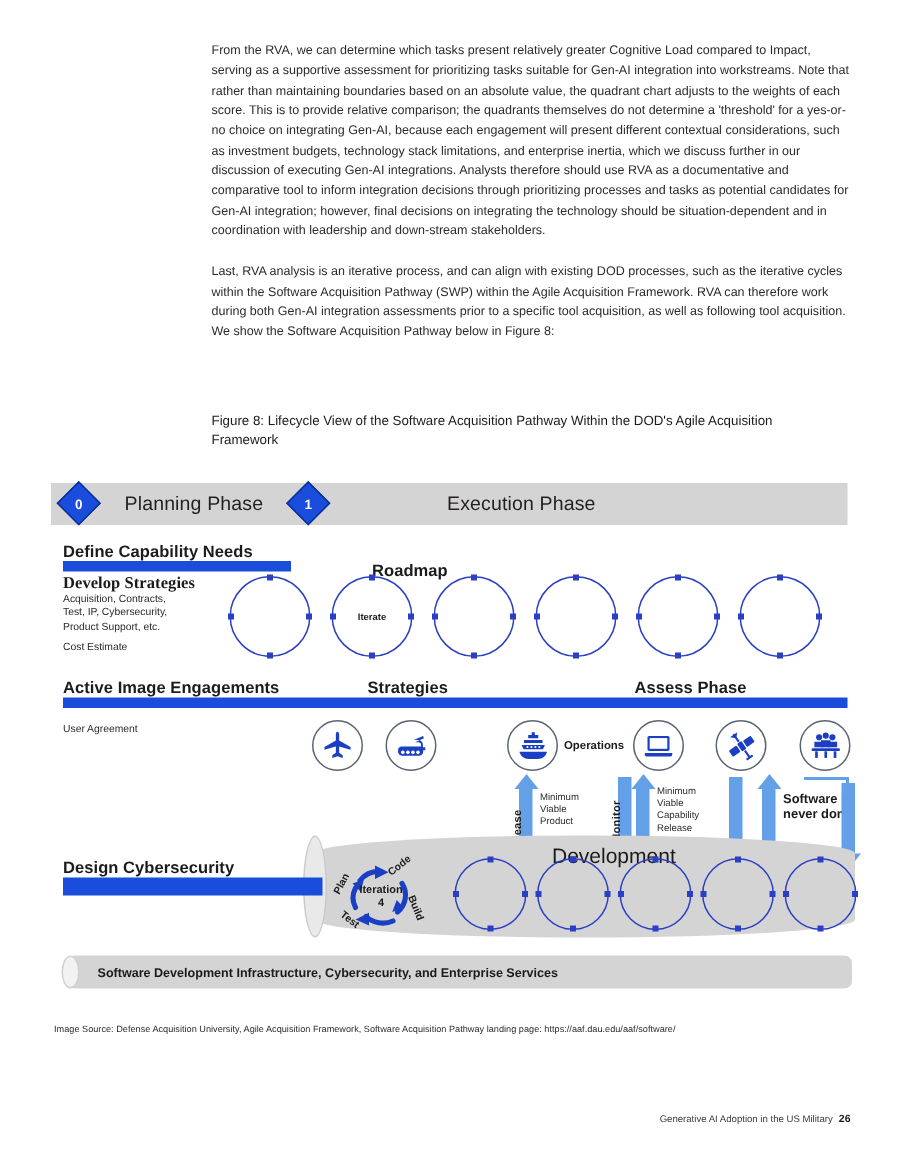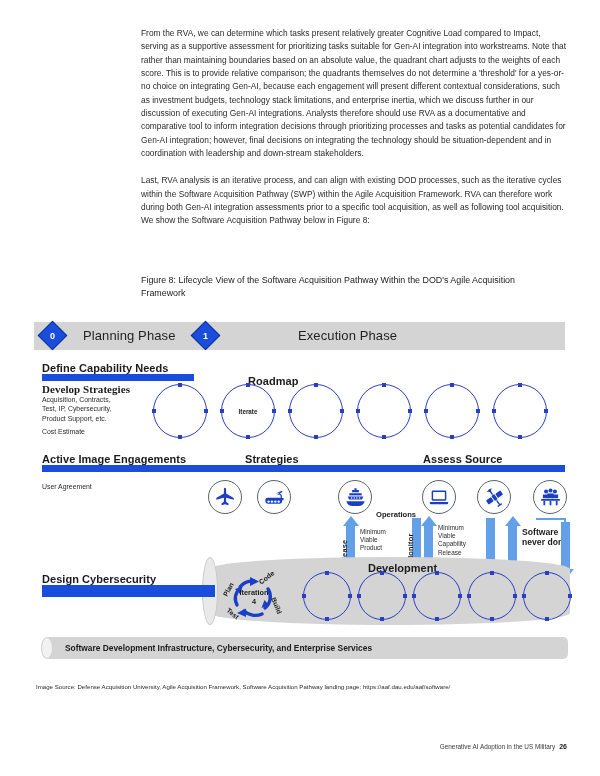--- a/index.html
+++ b/index.html
@@ -184,21 +184,21 @@
     border-radius: 50% / 12px;
   }
   .cyl-cap {
     position: absolute;
     background: #e9e9e9;
     border: 1px solid #c9c9c9;
     border-radius: 50%;
   }
   .dev-title {
     position: absolute;
-    font-size: 11px; font-weight: bold; color:#1b1b1b;
+    font-size: 14px; font-weight: normal; color:#1b1b1b;
   }
 
   
   .cyc-word {
     position:absolute;
     font-size: 6.9px; font-weight: bold; color:#1b1b1b;
   }
   .iter-label {
     position:absolute;
     font-size: 7.3px; font-weight: bold; color:#1b1b1b;
@@ -305,21 +305,21 @@
   </div>
   <div class="ring" style="left:473px; top:62px; width:54px; height:54px;">
     <i class="tick t"></i>
       <i class="tick b"></i>
       <i class="tick l"></i>
       <i class="tick r"></i>
   </div>
 
   <div class="row-head" style="left:22px; top:131px;">Active Image Engagements</div>
   <div class="row-head" style="left:181px; top:131px;margin-left:44px;">Strategies</div>
-  <div class="row-head" style="left:403px; top:131px;">Assess Source</div>
+  <div class="row-head" style="left:403px; top:131px;">Assess Phase</div>
   <div class="blue-bar" style="left:22px; top:143px; width:523px; height:7px;"></div>
 
   <div class="small-text" style="left:22px; top:160px;">User Agreement</div>
 
   <div class="icon-circle" style="left:188px; top:158px;">
     <svg width="22" height="22" viewBox="0 0 24 24" fill="#1a3fc4" aria-hidden="true">
       <path d="M12 2c-.7 0-1.2.9-1.2 2v4.3L2.5 13v2l8.3-2.3v4.6l-2.6 1.8V21l3.8-1.1 3.8 1.1v-1.9l-2.6-1.8v-4.6l8.3 2.3v-2l-8.3-4.7V4c0-1.1-.5-2-1.2-2z"></path>
     </svg>
   </div>
   <div class="icon-circle" style="left:237px; top:158px;">
@@ -336,21 +336,21 @@
       <path d="M11.8 2.5h2.4v2.1h2.6v2.4h-7.6V4.6h2.6z"></path>
       <path d="M6 8.2h14v2.4H6z"></path>
       <path d="M4.2 12h17.6l-1.5 3.2H5.7z"></path>
       <path d="M2.6 17.2h20.8c-.9 3.2-3.3 5.4-7 5.4h-6.8c-3.7 0-6.1-2.2-7-5.4z"></path>
       <circle cx="8.6" cy="13.6" r=".8" fill="#ffffff"></circle>
       <circle cx="11.6" cy="13.6" r=".8" fill="#ffffff"></circle>
       <circle cx="14.6" cy="13.6" r=".8" fill="#ffffff"></circle>
       <circle cx="17.6" cy="13.6" r=".8" fill="#ffffff"></circle>
     </svg>
   </div>
-  <div class="icon-cap" style="left:356px; top:188px;text-align:right;">Operations</div>
+  <div class="icon-cap" style="left:356px; top:170px;text-align:right;">Operations</div>
   <div class="icon-circle" style="left:402px; top:158px;">
     <svg width="22" height="22" viewBox="0 0 24 24" fill="#1a3fc4" aria-hidden="true">
       <rect x="4" y="5" width="16" height="11" rx="1.2"></rect>
       <rect x="5.6" y="6.6" width="12.8" height="7.8" fill="#ffffff"></rect>
       <path d="M2 17.4h20v1.2a1.4 1.4 0 0 1-1.4 1.4H3.4A1.4 1.4 0 0 1 2 18.6z"></path>
     </svg>
   </div>
   <div class="icon-circle" style="left:457px; top:158px;">
     <svg width="23" height="23" viewBox="0 0 26 26" fill="#1a3fc4" aria-hidden="true">
       <g transform="rotate(-35 13 13)">

